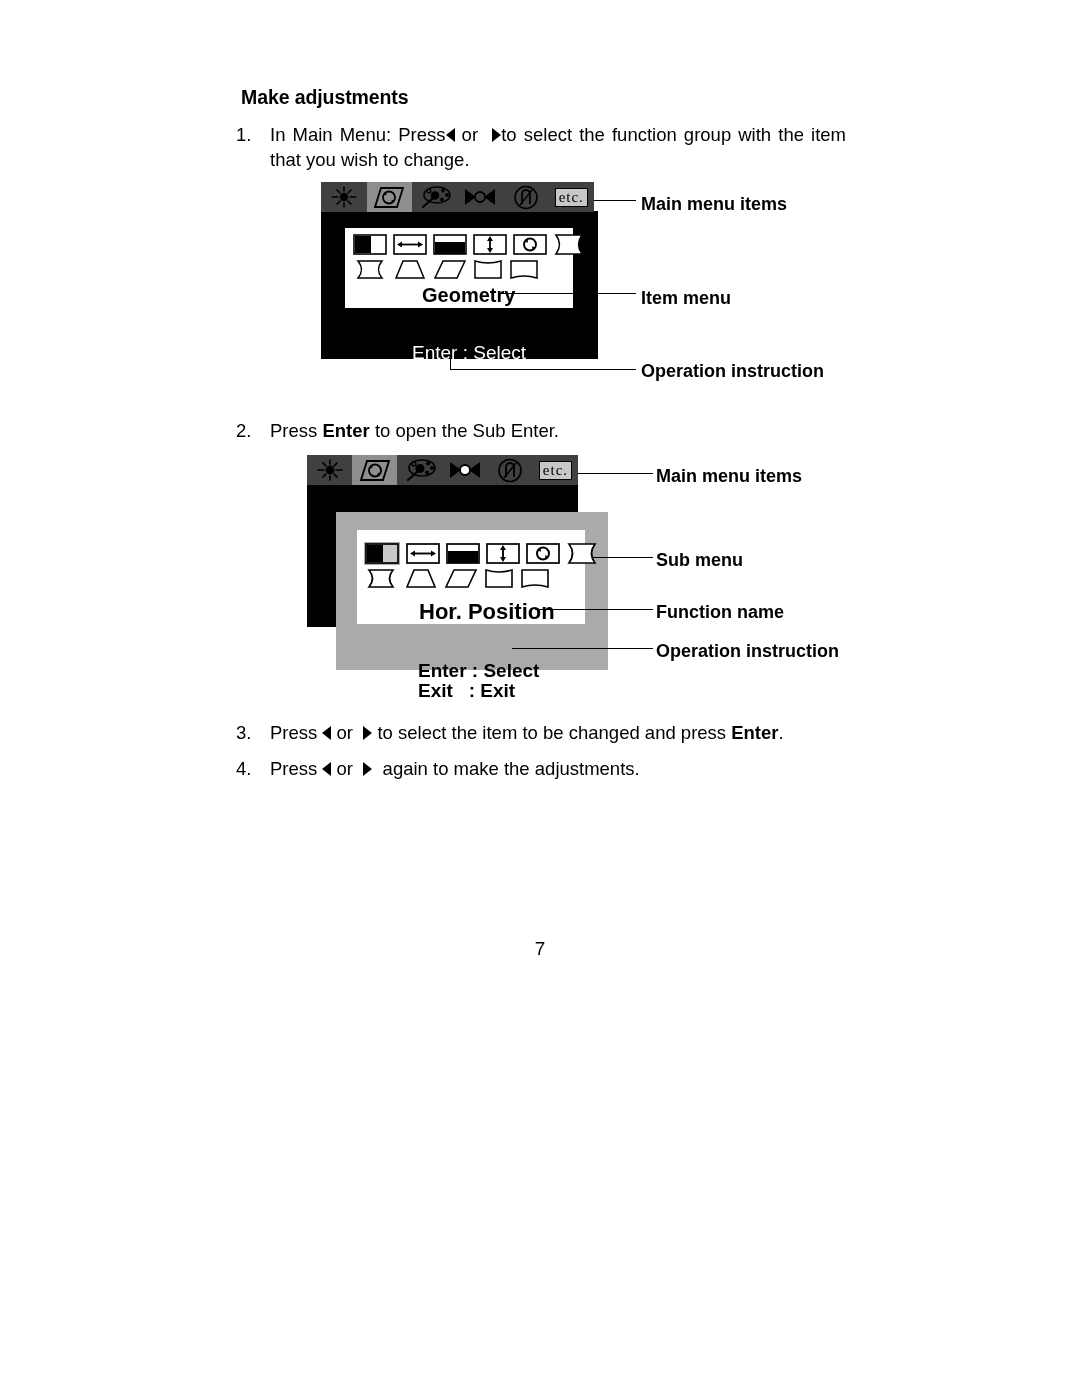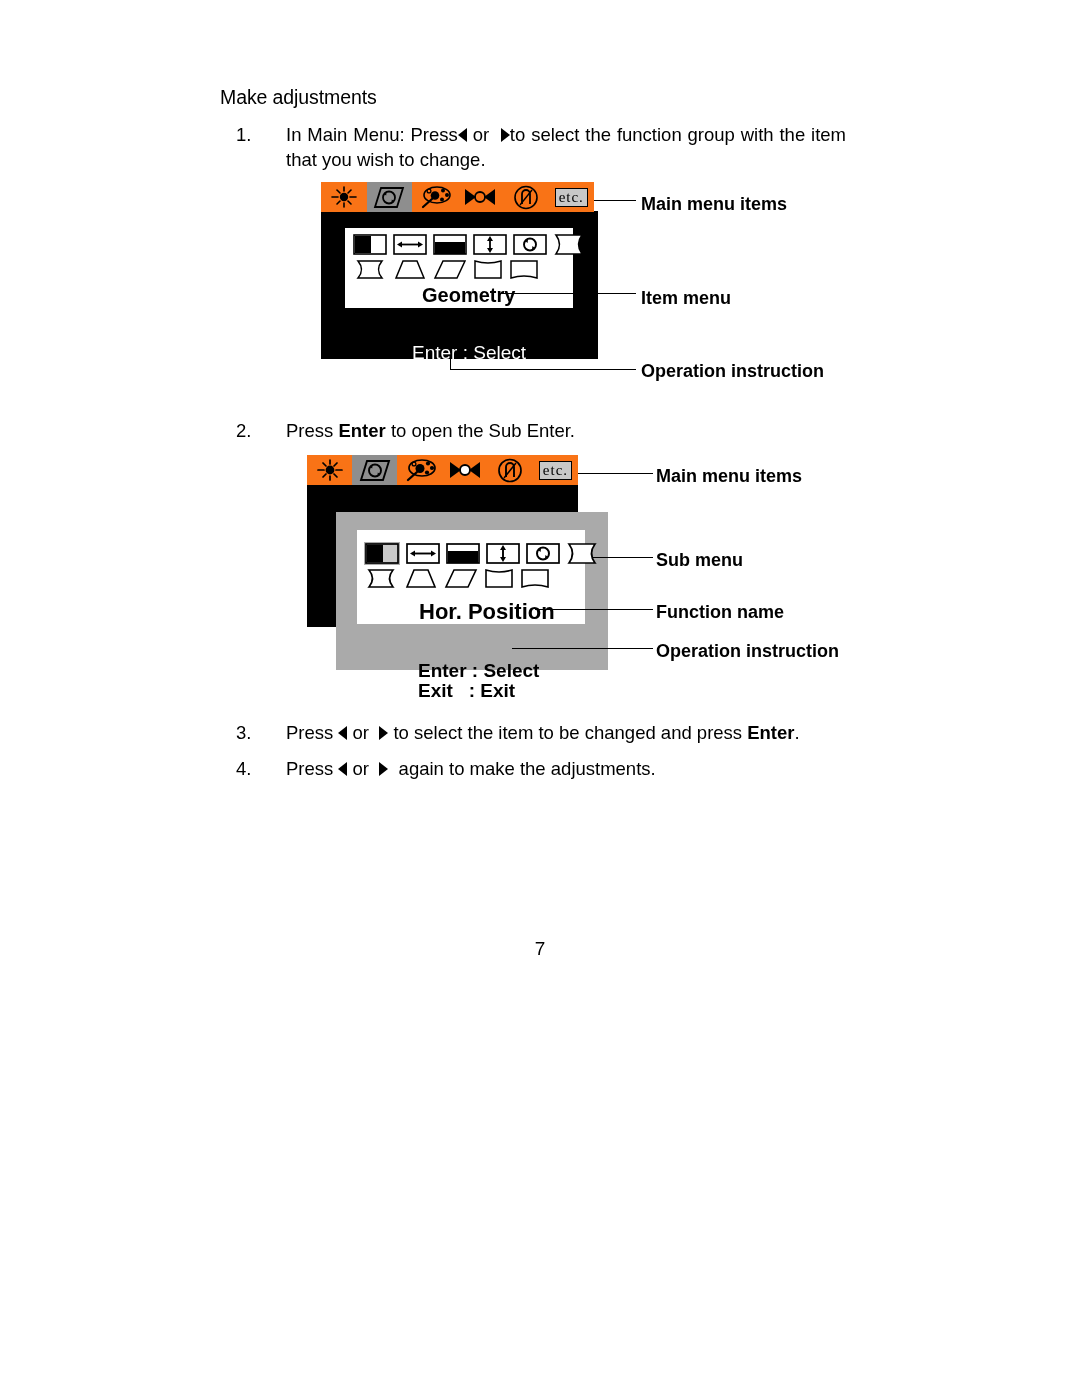--- a/index.html
+++ b/index.html
@@ -20,41 +20,41 @@
   .page {
     position: absolute;
     left: 0; top: 0;
     width: 1080px;
     height: 1397px;
   }
 
   
   .heading {
     position: absolute;
-    left: 220px;
+    left: 241px;
     top: 86px;
     font-size: 19.5px;
-    font-weight: normal;
+    font-weight: bold;
     letter-spacing: -0.1px;
   }
 
   .step {
     position: absolute;
     font-size: 18.5px;
     line-height: 25px;
   }
   .step .num {
     position: absolute;
     left: 0;
     top: 0;
     width: 30px;
   }
   .step .body {
     display: block;
-    margin-left: 50px;
+    margin-left: 34px;
   }
   .step-1 { left: 236px; top: 122px; width: 610px; text-align: justify; }
   .step-1 .body { text-align: justify; }
   .step-2 { left: 236px; top: 418px; width: 560px; }
   .step-3 { left: 236px; top: 720px; width: 600px; }
   .step-4 { left: 236px; top: 756px; width: 600px; }
 
   .b { font-weight: bold; }
 
   .arrow-l, .arrow-r {
@@ -72,21 +72,21 @@
     left: 0;
     top: 938px;
     width: 1080px;
     text-align: center;
     font-size: 19px;
   }
 
   
   .osd-iconbar {
     position: absolute;
-    background: #f97316;
+    background: #404040;
     display: flex;
     align-items: center;
     box-sizing: border-box;
   }
   .osd-iconbar .slot {
     flex: 1 1 0;
     height: 100%;
     display: flex;
     align-items: center;
     justify-content: center;

